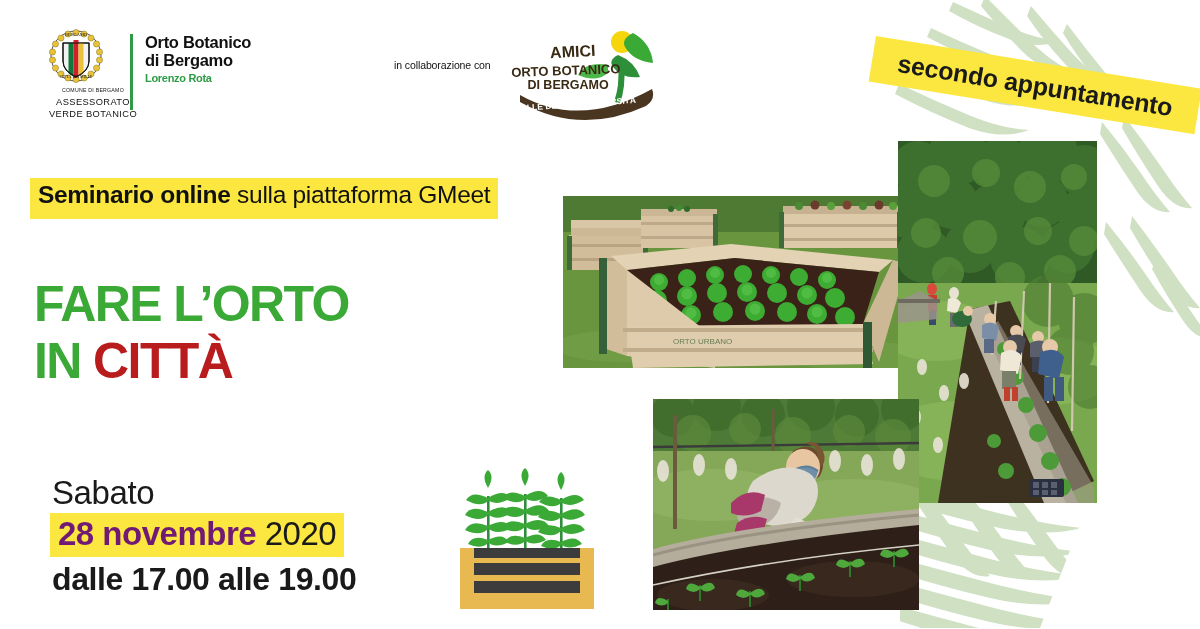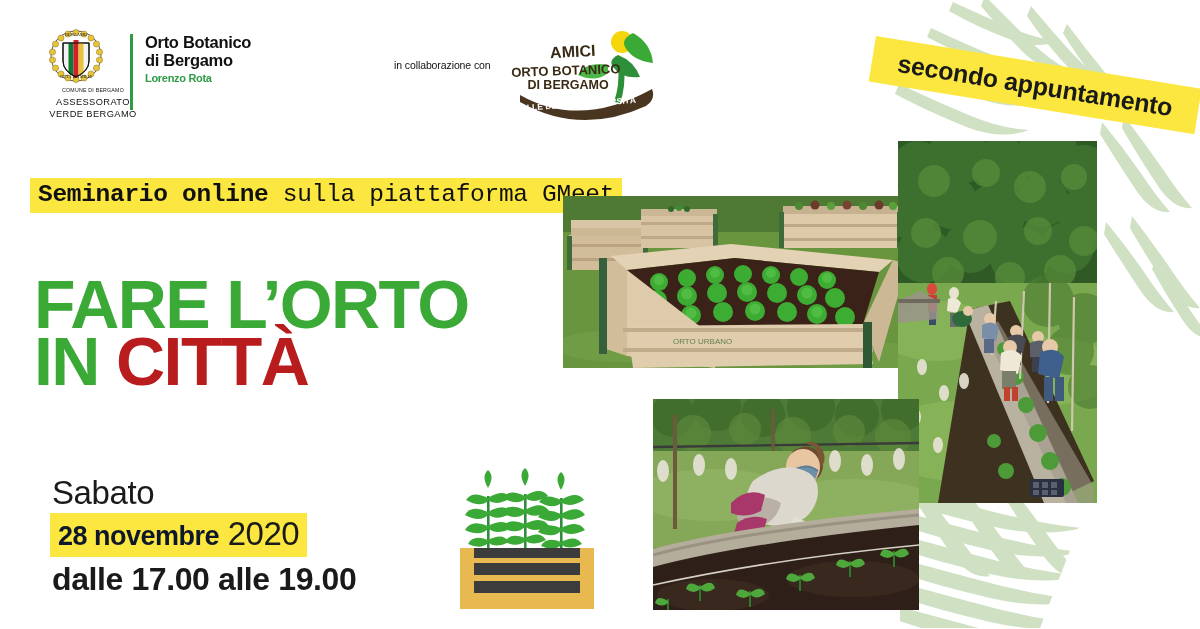--- a/index.html
+++ b/index.html
@@ -79,51 +79,51 @@
   .ribbon-text {
     font-size:25px; font-weight:bold; color:#1a1a1a;
     letter-spacing:-.2px; white-space:nowrap;
   }
 
   
   .seminario {
     position:absolute; left:30px; top:178px;
     background:#fbe73f; color:#111;
     font-size:24.5px; line-height:29px;
-    padding:2px 8px 4px 8px;
-    white-space:nowrap; letter-spacing:-.3px;font-family:Liberation Mono, monospace;
+    padding:2px 8px 10px 8px;
+    white-space:nowrap; letter-spacing:-.3px;
   }
   .seminario b { font-weight:bold; }
   .seminario span { font-weight:normal; }
 
   .kicker {
     position:absolute; left:36px; top:240px;
     font-size:23px; letter-spacing:.4px; color:#1a1a1a;
     white-space:nowrap; font-weight:normal;
   }
 
   .bigtitle {
     position:absolute; left:34px; top:276px;
-    font-size:68px; font-weight:bold; line-height:57px;
+    font-size:50px; font-weight:bold; line-height:57px;
     letter-spacing:-1.6px; white-space:nowrap;
   }
   .t-green { color:#3aa935; }
   .t-grey  { color:#b91c1c; }
 
   .day {
     position:absolute; left:52px; top:474px;
     font-size:33px; color:#1a1a1a; font-weight:normal;
     letter-spacing:-.4px; white-space:nowrap;
   }
   .datebox {
     position:absolute; left:50px; top:513px;
     background:#fbe73f; padding:2px 8px 4px 8px;
     white-space:nowrap;
   }
-  .datebox b { font-size:27px; font-weight:bold; color:#0f172a; letter-spacing:-.5px; }
+  .datebox b { font-size:33px; font-weight:bold; color:#701a75; letter-spacing:-.5px; }
   .datebox span { font-size:33px; font-weight:normal; color:#1a1a1a; letter-spacing:-.5px; }
   .hours {
     position:absolute; left:52px; top:561px;
     font-size:32px; font-weight:bold; color:#1a1a1a;
     letter-spacing:-.4px; white-space:nowrap;
   }
 
   
   .planter { position:absolute; left:452px; top:468px; width:150px; height:145px; }
 
@@ -219,21 +219,21 @@
             <path d="M31.5 15 h5 v29.9 q-2.4 2 -5 3.6 z" fill="#e8c33a"></path>
             <path d="M16 15 h26 v18 q0 10 -13 16 q-13 -6 -13 -16 z" fill="none" stroke="#111" stroke-width="1.1"></path>
             <text x="29" y="7.6" text-anchor="middle" font-size="4.4" font-family="Liberation Serif, serif" fill="#111">BERGAMO</text>
             <text x="29" y="49.8" text-anchor="middle" font-size="4" font-family="Liberation Serif, serif" fill="#111">CITTÀ DEI MILLE</text>
           </g>
         </svg>
       </div>
       <div class="crest-caption">COMUNE DI BERGAMO</div>
       <div class="assessorato">
         <div>ASSESSORATO</div>
-        <div>VERDE BERGAMO</div>
+        <div>VERDE BOTANICO</div>
       </div>
     </div>
 
     <div class="divider-v"></div>
 
     <div class="logo-orto">
       <div class="orto-text">
         <div class="orto-l1">Orto Botanico</div>
         <div class="orto-l2">di Bergamo</div>
         <div class="orto-l3">Lorenzo Rota</div>

